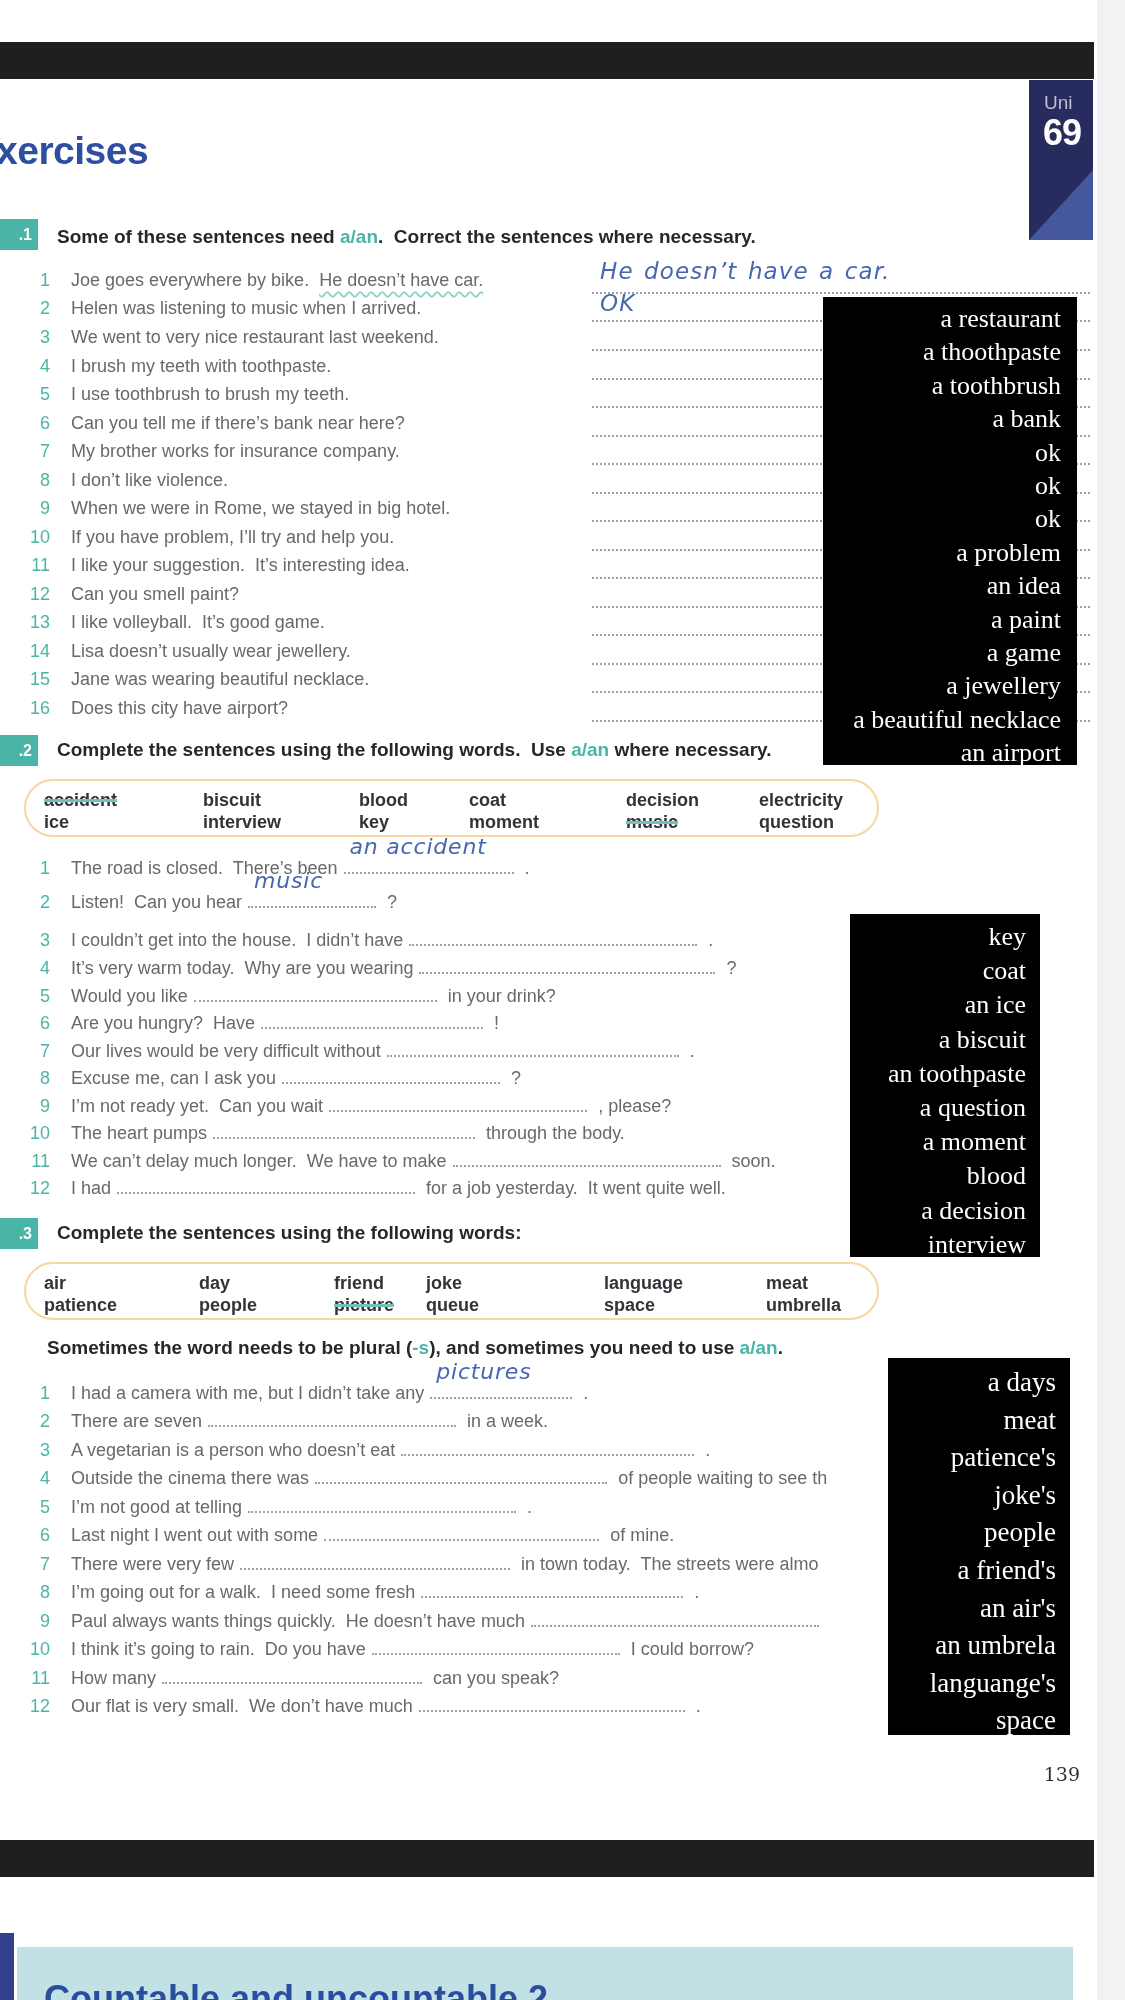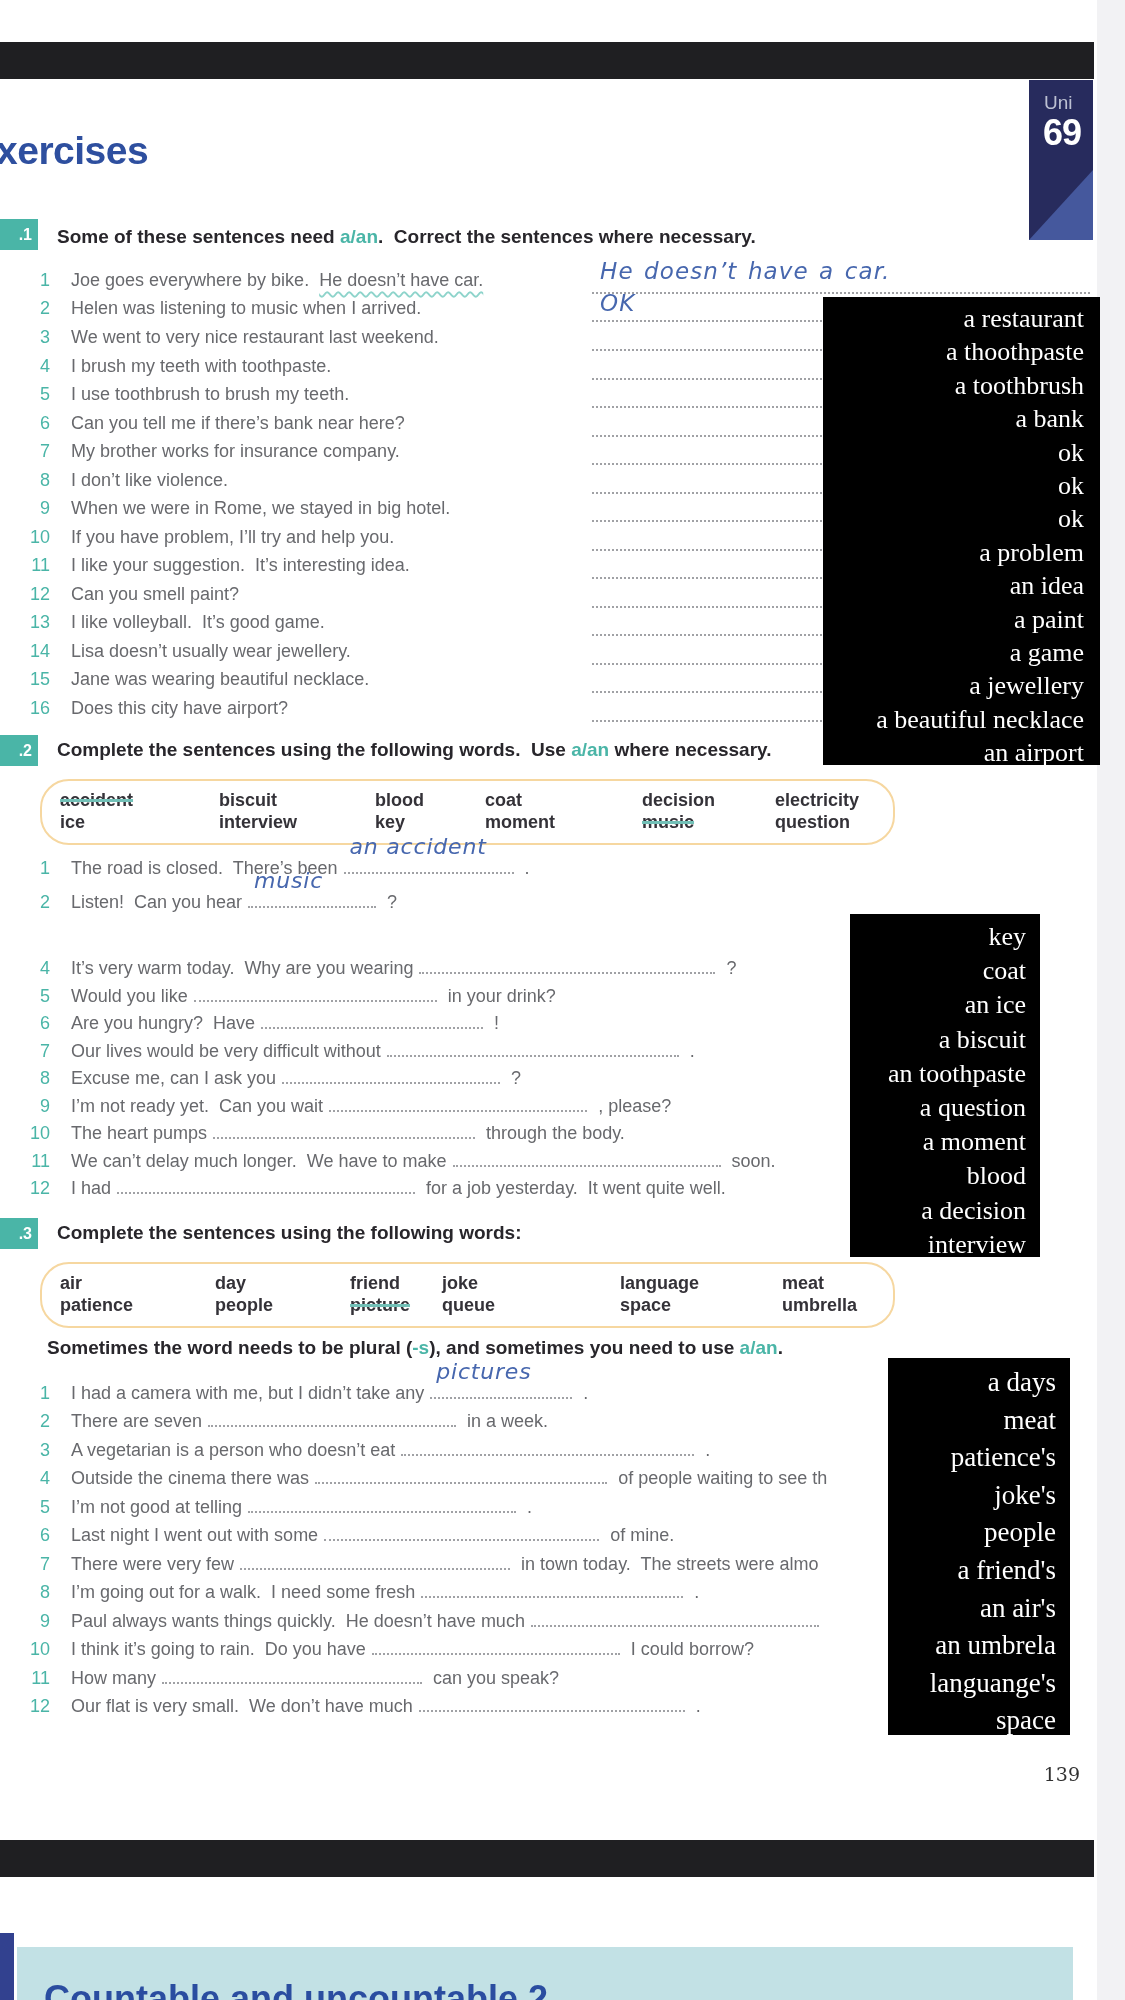--- a/index.html
+++ b/index.html
@@ -27,28 +27,28 @@
   .row .post{white-space:pre-wrap;}
   .ansline{position:absolute;left:592px;width:498px;height:0;border-bottom:2px dotted #a0a1a5;}
   .wavy{text-decoration:underline;text-decoration-style:wavy;text-decoration-color:#8ed4cb;
         text-decoration-thickness:2px;text-underline-offset:5px;}
   
   .hwf{font-family:"DejaVu Sans",sans-serif;font-style:italic;color:#4767ae;}
   .hwabs{position:absolute;font-size:23px;letter-spacing:1.1px;word-spacing:2px;white-space:nowrap;}
   .blank{display:inline-block;border-bottom:2px dotted #a0a1a5;height:14px;margin:0 6px;position:relative;}
   .blank .hw{position:absolute;left:6px;top:-24px;font-size:22px;letter-spacing:0.8px;white-space:nowrap;}
   
-  .wordbox{position:absolute;left:40px;width:855px;height:66px;border:2px solid #f6d7a0;
+  .wordbox{position:absolute;left:24px;width:855px;height:58px;border:2px solid #f6d7a0;
            border-radius:29px;box-sizing:border-box;background:#fff;}
   .wb{position:absolute;font-weight:bold;font-size:18px;color:#343238;white-space:nowrap;}
   .struck{text-decoration:line-through;text-decoration-color:#72c0b7;text-decoration-thickness:2.5px;}
   
   .obox{position:absolute;background:#000;color:#fff;font-family:"Liberation Serif",serif;
         text-align:right;z-index:5;box-sizing:border-box;}
-  #obox1{left:823px;top:297px;width:277px;height:468px;font-size:26px;line-height:33.4px;padding:5px 16px 0 0;}
+  #obox1{left:823px;top:297px;width:254px;height:468px;font-size:26px;line-height:33.4px;padding:5px 16px 0 0;}
   #obox2{left:850px;top:914px;width:190px;height:343px;font-size:26px;line-height:34.2px;padding:6px 14px 0 0;}
   #obox3{left:888px;top:1358px;width:182px;height:377px;font-size:27px;line-height:37.6px;padding:6px 14px 8px 0;}
   
   #pagenum{position:absolute;left:980px;top:1763px;width:100px;text-align:right;
            font-family:"DejaVu Serif",serif;font-size:19px;color:#303030;}
   #footstripe{position:absolute;left:0;top:1933px;width:14px;height:67px;background:#32418f;}
   #footpanel{position:absolute;left:17px;top:1947px;width:1056px;height:53px;background:#c2e1e5;}
   #foottitle{position:absolute;left:44px;top:1978px;font-size:36px;font-weight:bold;color:#2a4da0;}
 </style>
 </head>
@@ -137,20 +137,21 @@
     <span class="wb" style="left:18px;top:31px">ice</span>
     <span class="wb" style="left:177px;top:31px">interview</span>
     <span class="wb" style="left:333px;top:31px">key</span>
     <span class="wb" style="left:443px;top:31px">moment</span>
     <span class="wb struck" style="left:600px;top:31px">music</span>
     <span class="wb" style="left:733px;top:31px">question</span>
   </div>
 
   <div class="row" style="top:858px"><span class="num">1</span><span class="stext">The road is closed.  There’s been</span><span class="blank" style="width:170px"><span class="hw hwf">an accident</span></span><span class="post"> .</span></div>
   <div class="row" style="top:892px"><span class="num">2</span><span class="stext">Listen!  Can you hear</span><span class="blank" style="width:128px"><span class="hw hwf">music</span></span><span class="post"> ?</span></div>
+  <div class="row" style="top:930px"><span class="num">3</span><span class="stext">I couldn’t get into the house.  I didn’t have</span><span class="blank" style="width:288px"></span><span class="post"> .</span></div>
   <div class="row" style="top:958px"><span class="num">4</span><span class="stext">It’s very warm today.  Why are you wearing</span><span class="blank" style="width:296px"></span><span class="post"> ?</span></div>
   <div class="row" style="top:986px"><span class="num">5</span><span class="stext">Would you like</span><span class="blank" style="width:243px"></span><span class="post"> in your drink?</span></div>
   <div class="row" style="top:1013px"><span class="num">6</span><span class="stext">Are you hungry?  Have</span><span class="blank" style="width:222px"></span><span class="post"> !</span></div>
   <div class="row" style="top:1041px"><span class="num">7</span><span class="stext">Our lives would be very difficult without</span><span class="blank" style="width:292px"></span><span class="post"> .</span></div>
   <div class="row" style="top:1068px"><span class="num">8</span><span class="stext">Excuse me, can I ask you</span><span class="blank" style="width:218px"></span><span class="post"> ?</span></div>
   <div class="row" style="top:1096px"><span class="num">9</span><span class="stext">I’m not ready yet.  Can you wait</span><span class="blank" style="width:258px"></span><span class="post"> , please?</span></div>
   <div class="row" style="top:1123px"><span class="num">10</span><span class="stext">The heart pumps</span><span class="blank" style="width:262px"></span><span class="post"> through the body.</span></div>
   <div class="row" style="top:1151px"><span class="num">11</span><span class="stext">We can’t delay much longer.  We have to make</span><span class="blank" style="width:268px"></span><span class="post"> soon.</span></div>
   <div class="row" style="top:1178px"><span class="num">12</span><span class="stext">I had</span><span class="blank" style="width:298px"></span><span class="post"> for a job yesterday.  It went quite well.</span></div>
 

